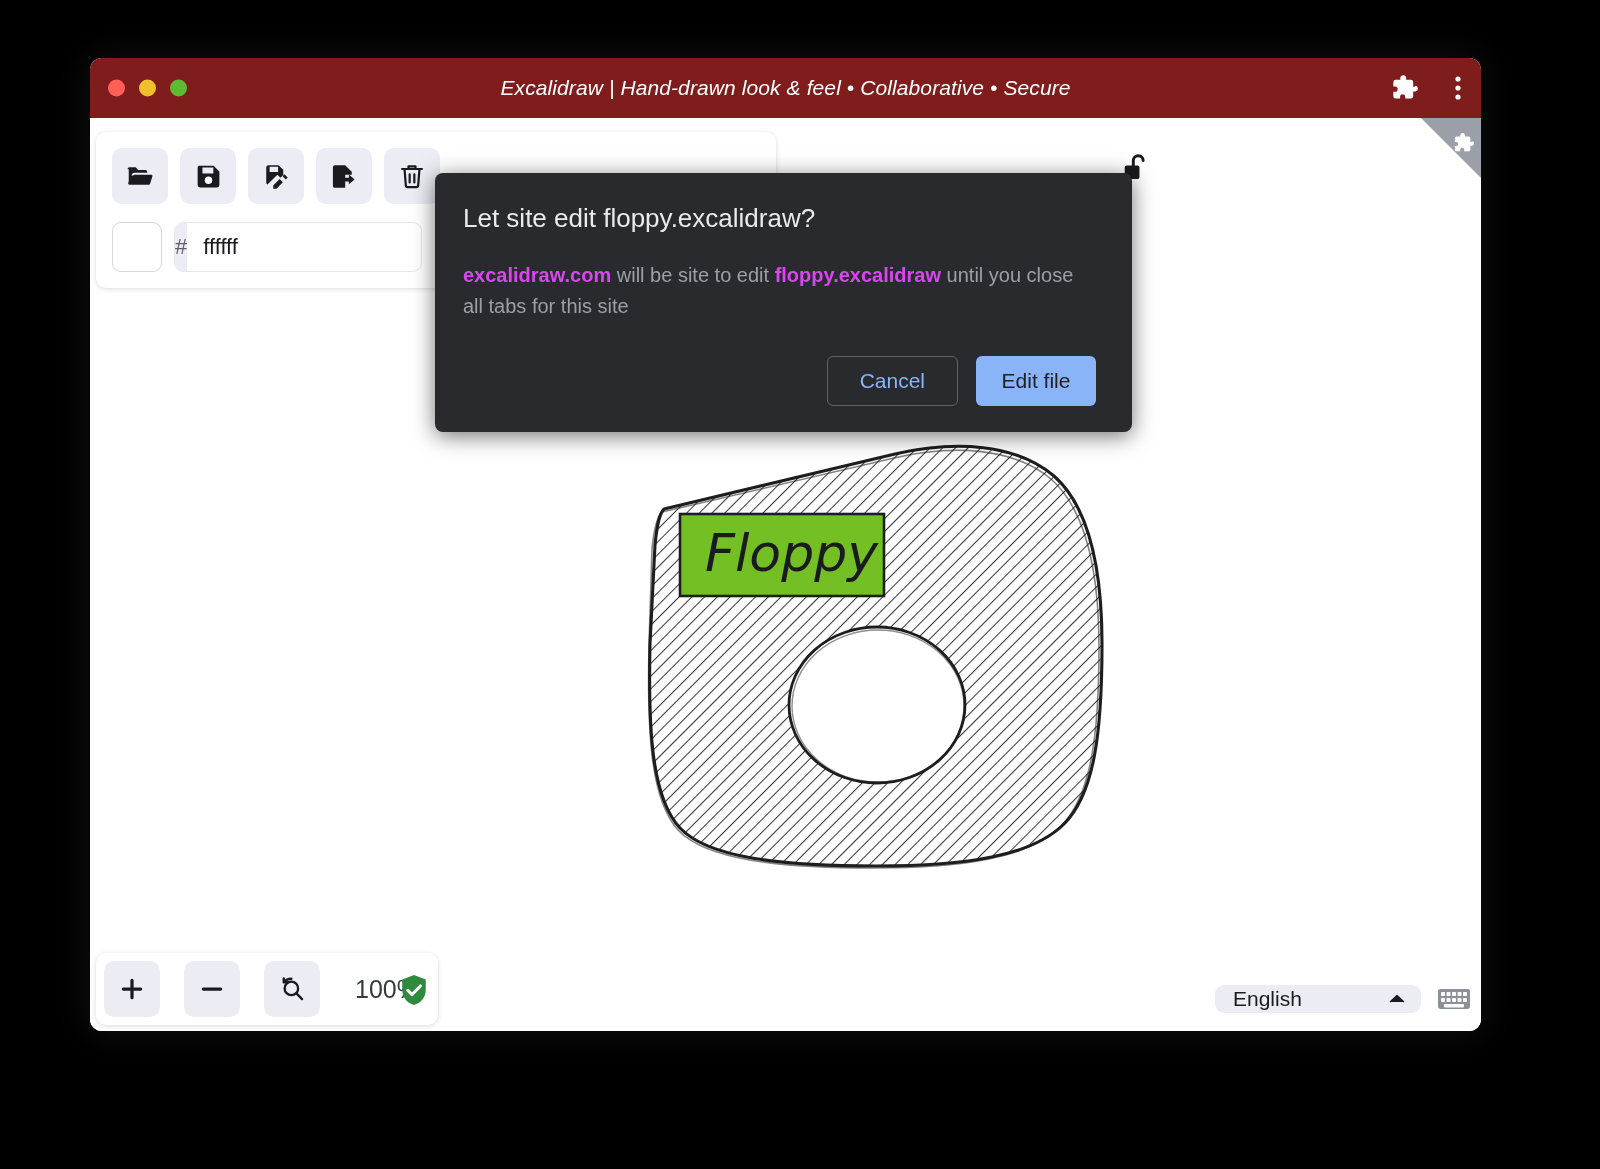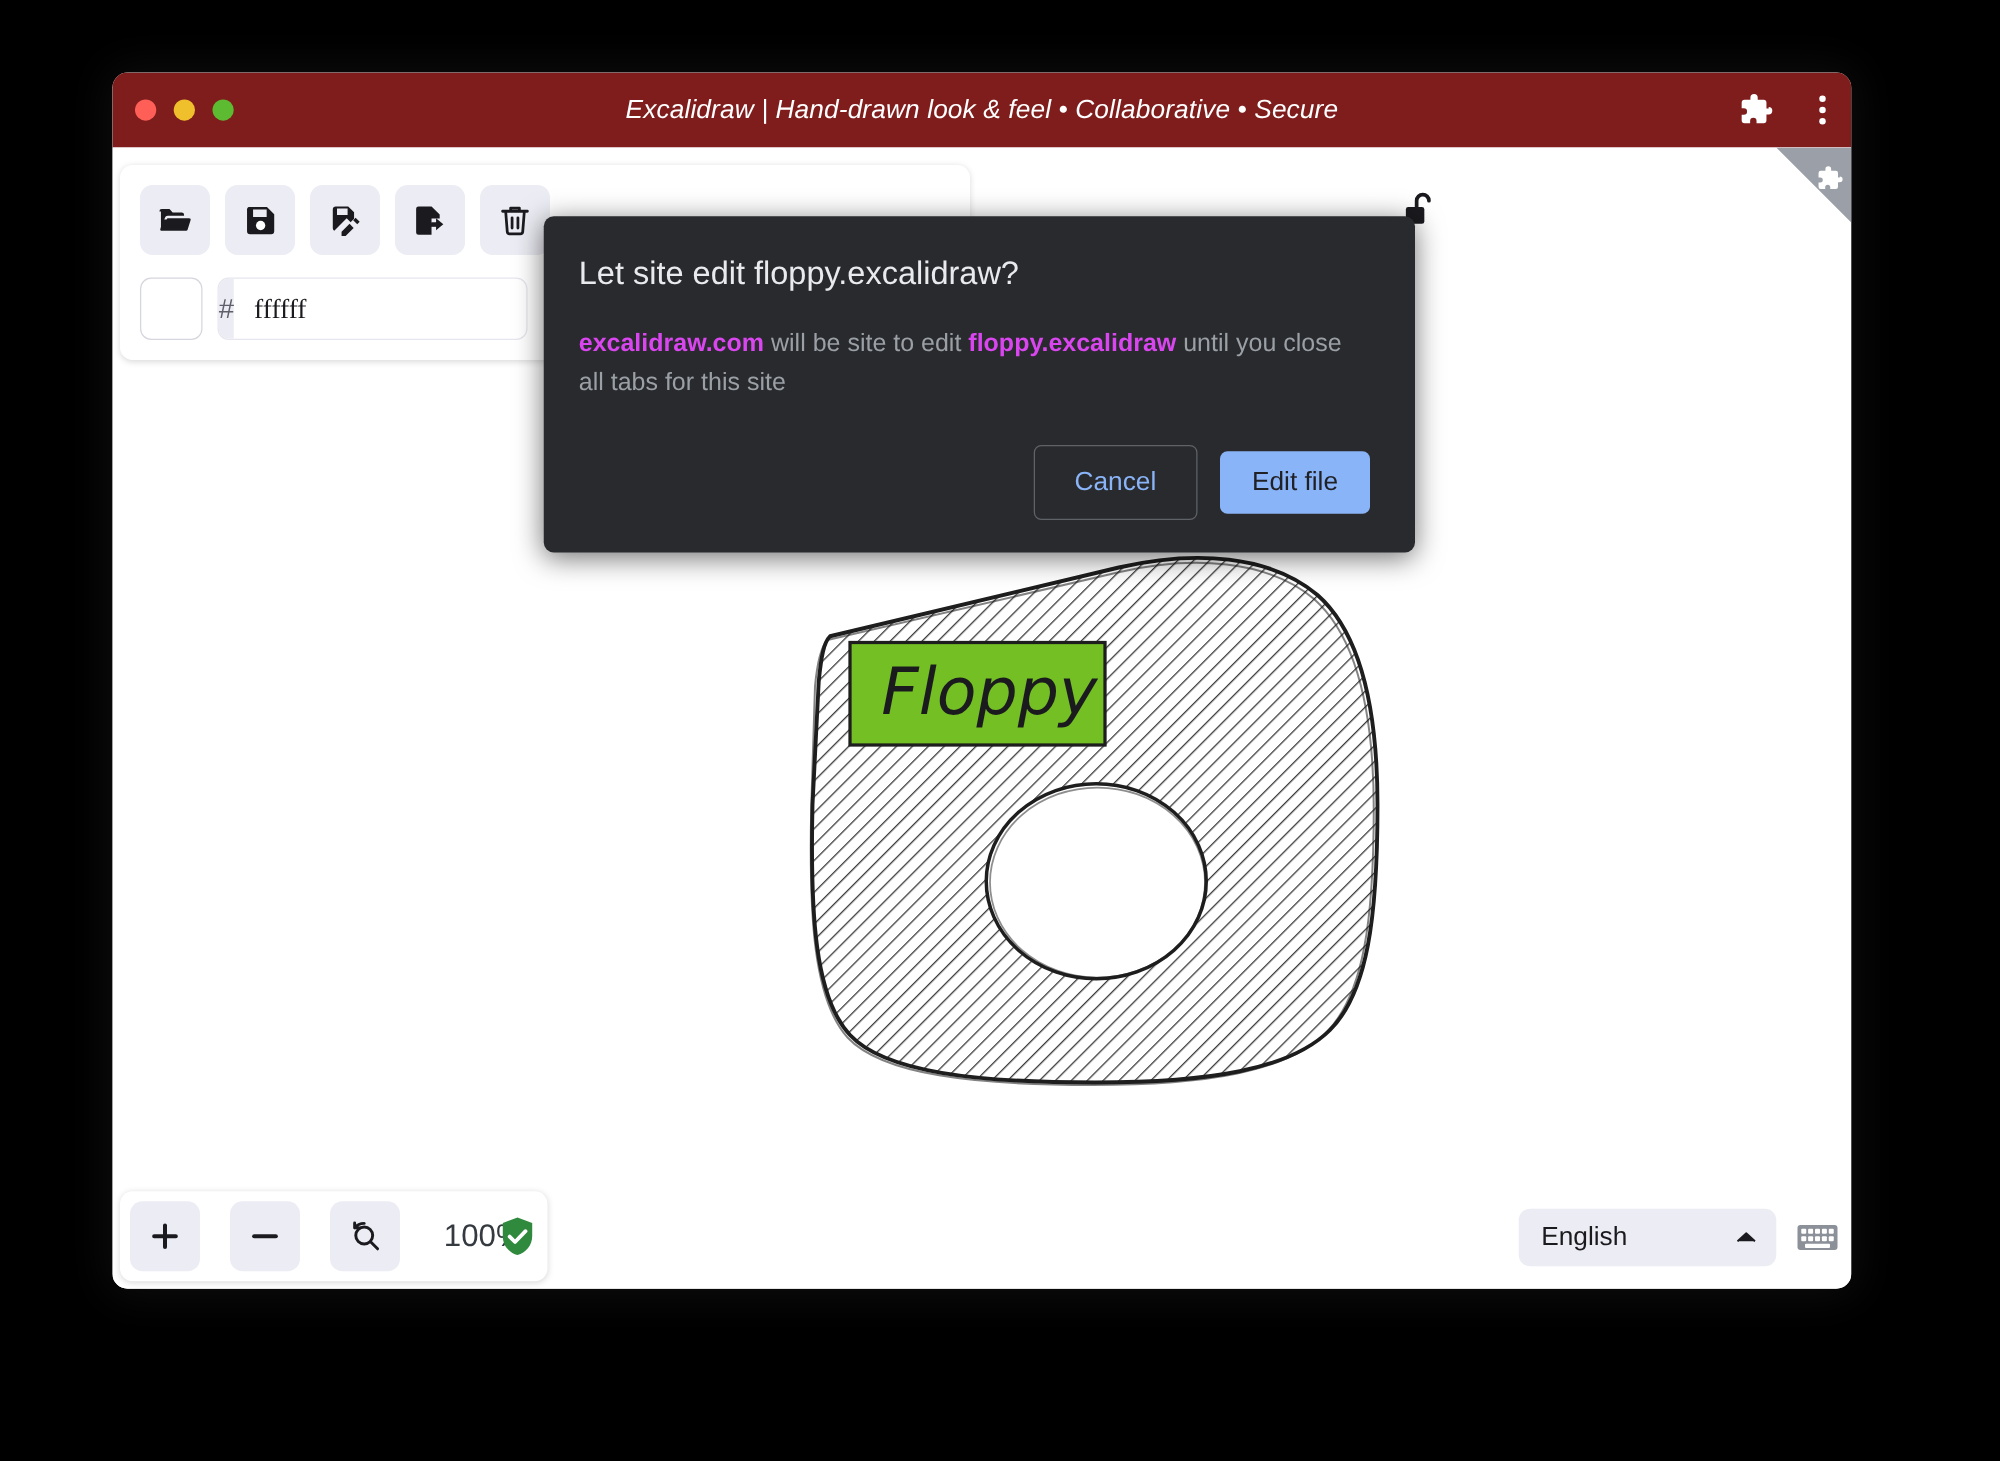--- a/index.html
+++ b/index.html
@@ -141,21 +141,21 @@
     color: #5f5f6b;
     font-size: 22px;
   }
   #color-hex {
     flex: 1; height: 100%;
     border: none; outline: none;
     background: transparent;
     padding-left: 16px;
     font-size: 22px;
     color: #1b1b1f;
-    font-family: Liberation Serif, serif;
+    font-family: Liberation Sans, sans-serif;
   }
 
   
   #drawing { position: absolute; left: 505px; top: 295px; }
 
   
   #zoom-island {
     position: absolute;
     left: 6px; bottom: 6px;
     background: #ffffff;
@@ -184,21 +184,21 @@
     left: 308px; bottom: 20px;
   }
 
   
   #bottom-right {
     position: absolute;
     right: 10px; bottom: 18px;
     display: flex; align-items: center; gap: 16px;
   }
   #lang-select {
-    width: 206px; height: 46px;
+    width: 206px; height: 28px;
     background: #ececf4;
     border: none; border-radius: 9px;
     display: flex; align-items: center;
     justify-content: space-between;
     padding: 0 16px 0 18px;
     cursor: pointer;
     font-size: 21px;
     color: #1b1b1f;
     font-family: "Liberation Sans", sans-serif;
   }
@@ -229,21 +229,21 @@
     font-size: 20px;
     line-height: 1.55;
     max-width: 640px;
   }
   #dialog-body .strong { color: #d946ef; font-weight: bold; }
   #dialog-actions {
     display: flex; justify-content: flex-end; align-items: center;
     gap: 18px; margin-top: 34px;
   }
   #cancel-button {
-    min-width: 118px; height: 60px;
+    min-width: 118px; height: 50px;
     background: transparent;
     border: 1px solid #5f6368;
     border-radius: 6px;
     color: #8ab4f8;
     font-size: 21px;
     cursor: pointer;
     font-family: "Liberation Sans", sans-serif;
     padding: 0 32px;
   }
   #edit-file-button {

